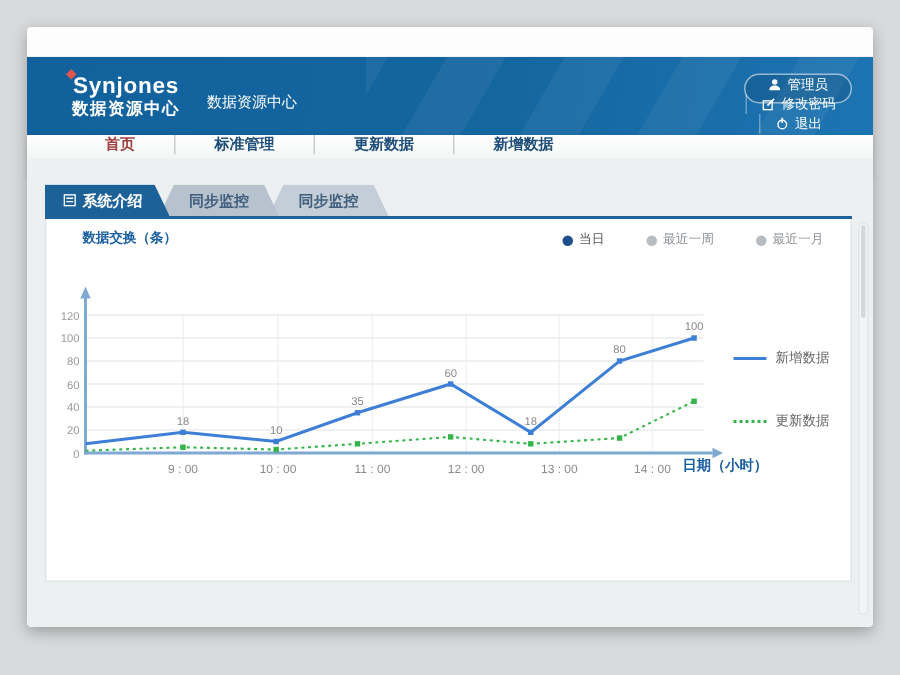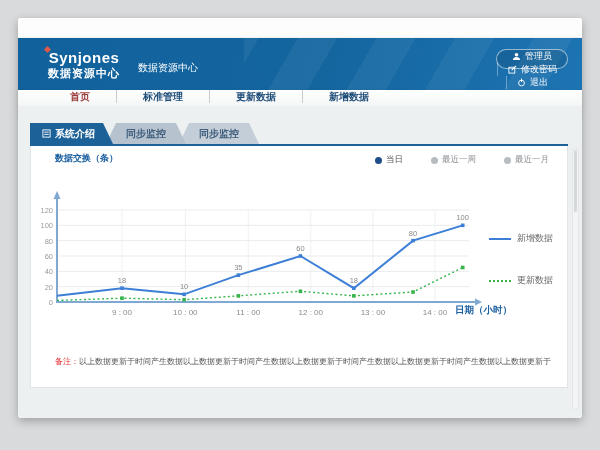--- a/index.html
+++ b/index.html
@@ -216,23 +216,20 @@
         <div class="legend-item">
           <span class="legend-sample" id="sample-0" style="border-top: 2px solid rgb(61, 127, 214);"></span>
           <span>新增数据</span>
         </div>
         <div class="legend-item">
           <span class="legend-sample" id="sample-1" style="border-top: 2px dotted rgb(53, 180, 74);"></span>
           <span>更新数据</span>
         </div>
       </div>
 
-      <div class="note">
-        <span class="note-prefix">备注：</span><span>以上数据更新于时间产生数据以上数据更新于时间产生数据以上数据更新于时间产生数据以上数据更新于时间产生数据以上数据更新于</span>
-      </div>
     </div>
 
     <div class="scrollbar">
       <div class="scroll-thumb"></div>
     </div>
   </div>
 
 </div>
 
 </body></html>

